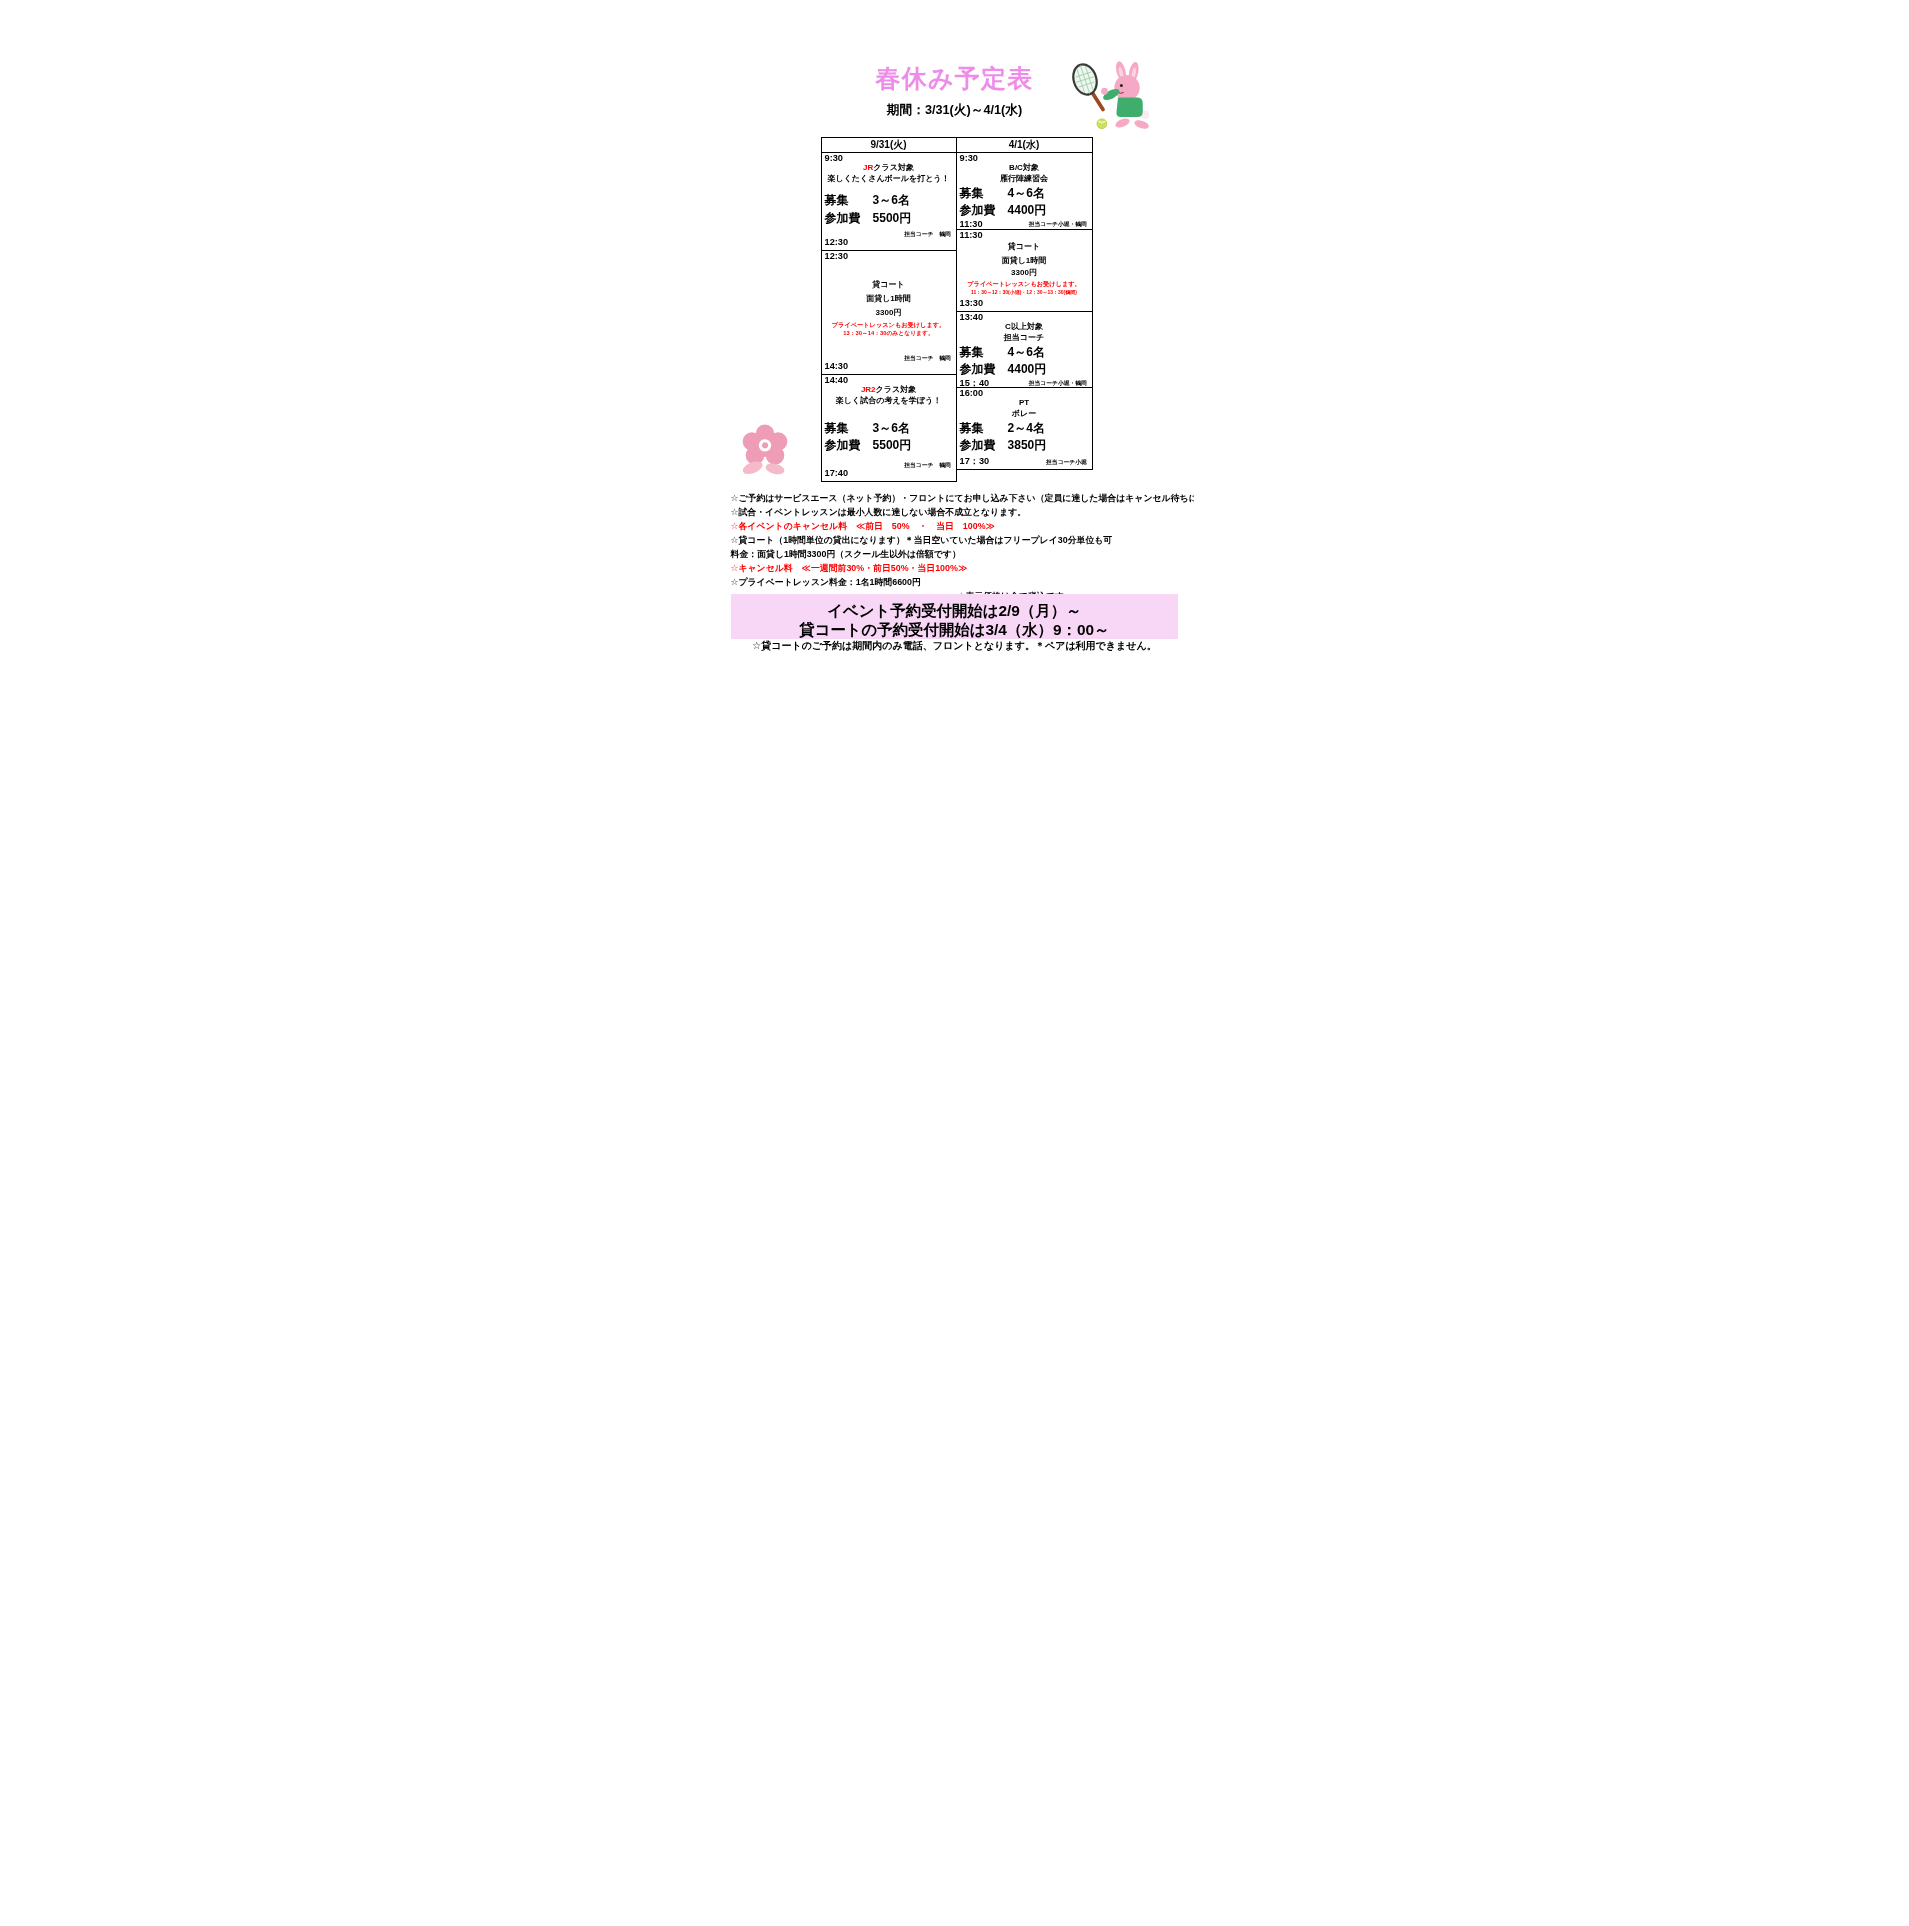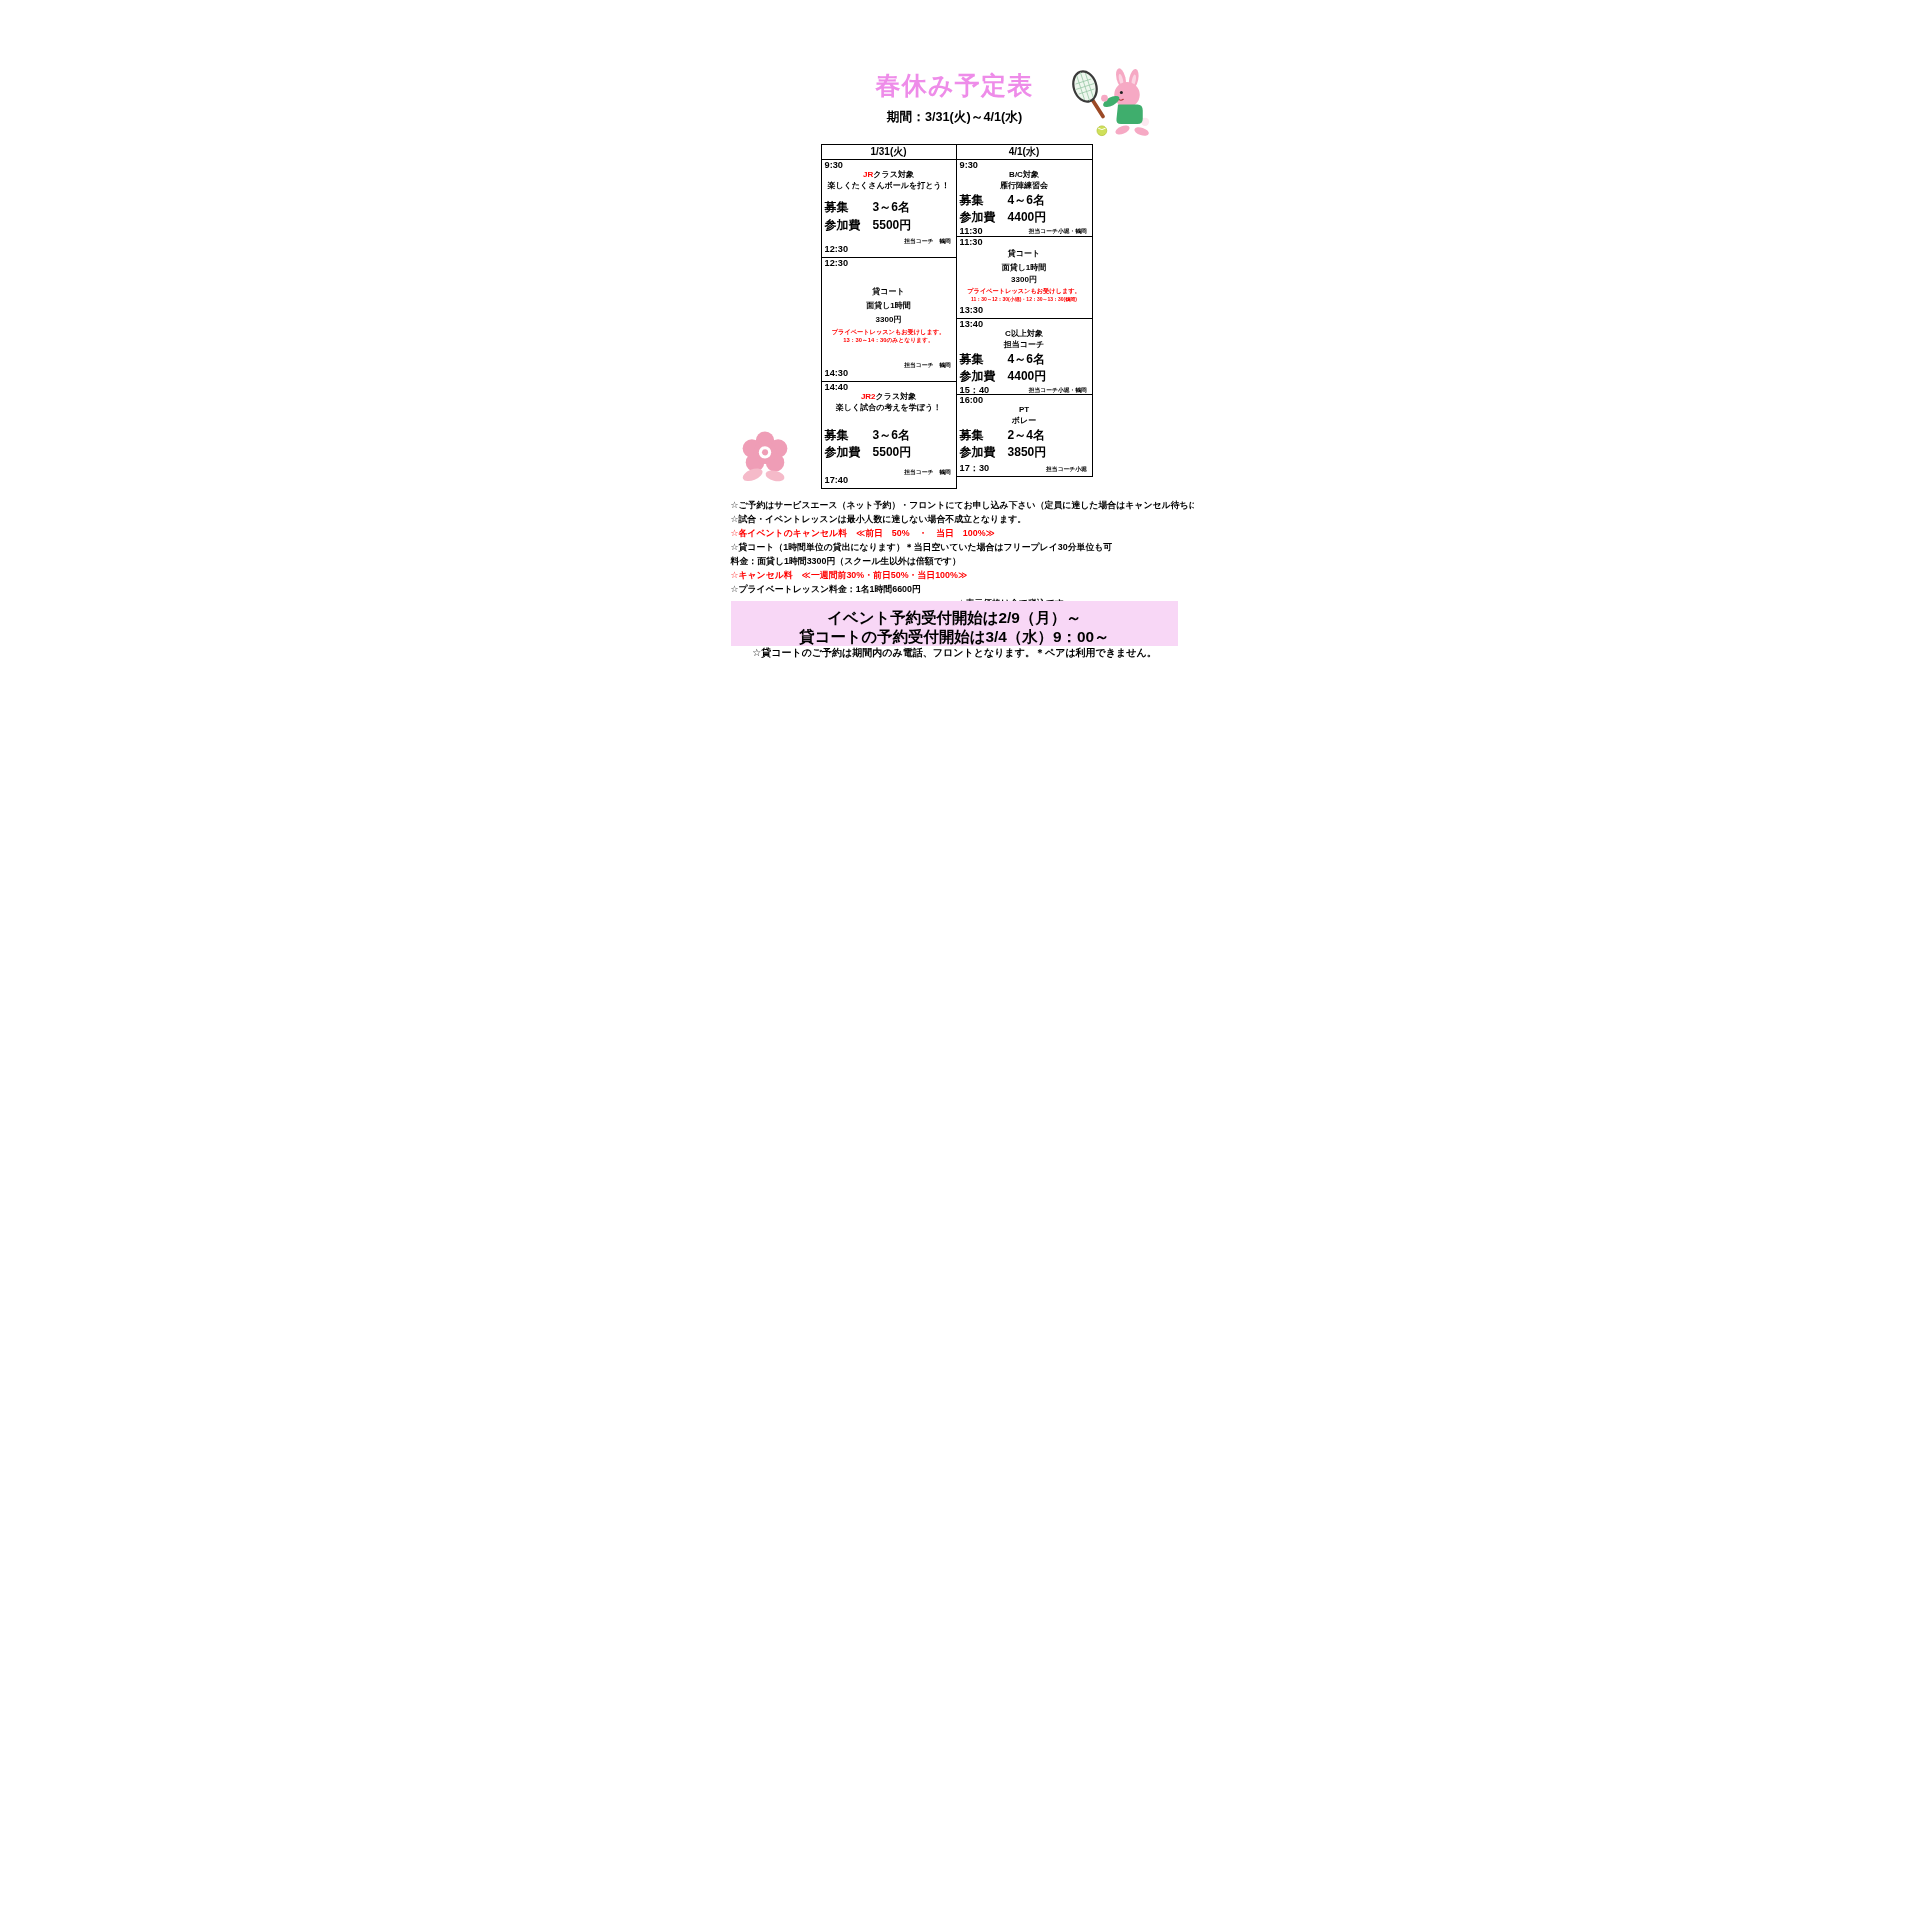--- a/index.html
+++ b/index.html
@@ -6,21 +6,21 @@
   body {
     font-family: "Liberation Sans", "DejaVu Sans", sans-serif;
     font-weight: 700;
     background:#fff;
     color:#000;
   }
   .page {
     position:relative;
     width:478px;
     height:676px;
-    margin:12px auto;
+    margin:5px auto;
     background:#fff;
     overflow:hidden;
     text-decoration:underline;
   }
   
   .page-title {
     position:absolute; top:57px; left:0; width:100%;
     text-align:center;
     font-size:25px; letter-spacing:1.2px;
     color:#ee8ce9;
@@ -118,21 +118,21 @@
     </g>
     <g>
       <circle cx="97" cy="170" r="13" fill="#cfe05a" stroke="#b5c43e" stroke-width="2"></circle>
       <path d="M87 163 q10 8 20 0" fill="none" stroke="#fff" stroke-width="2.5"></path>
     </g>
   </svg>
 
   <div class="sch-table">
 
     <div class="col col-left">
-      <div class="hdr">1/31(火)</div>
+      <div class="hdr">9/31(火)</div>
 
       <div class="cell c0">
         <div class="t-time">9:30</div>
         <div class="t-cent"><span class="red">JR</span><span>クラス対象</span></div>
         <div class="t-cent">楽しくたくさんボールを打とう！</div>
         <div class="grow"></div>
         <div class="t-left">募集　　3～6名</div>
         <div class="t-left">参加費　5500円</div>
         <div class="grow-s"></div>
         <div class="coach">担当コーチ　鶴岡</div>

